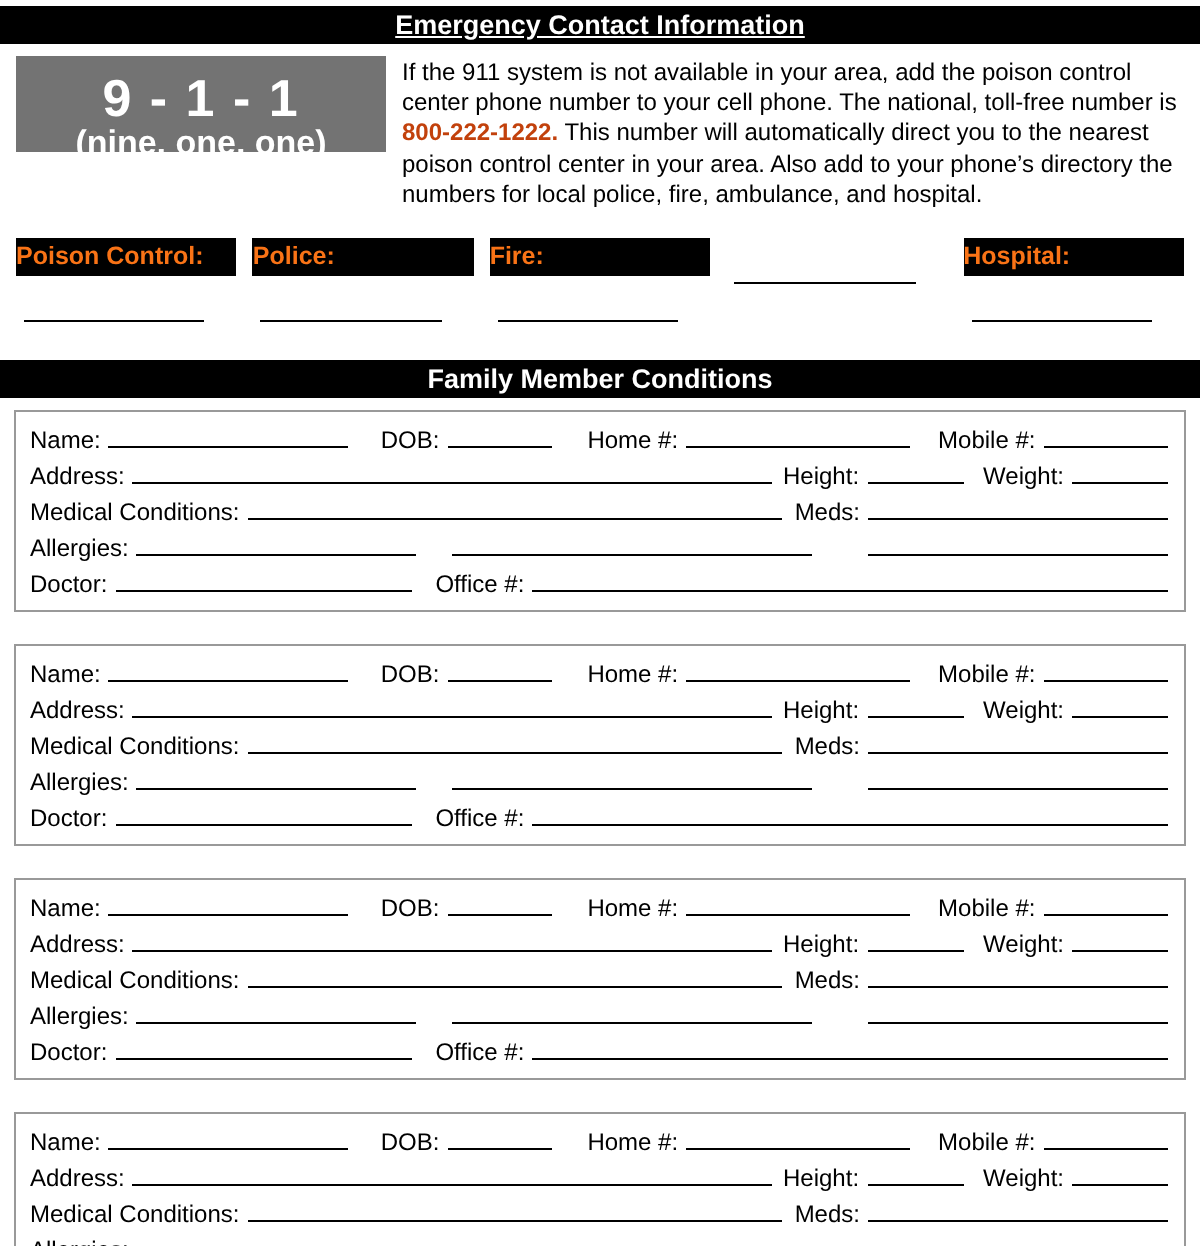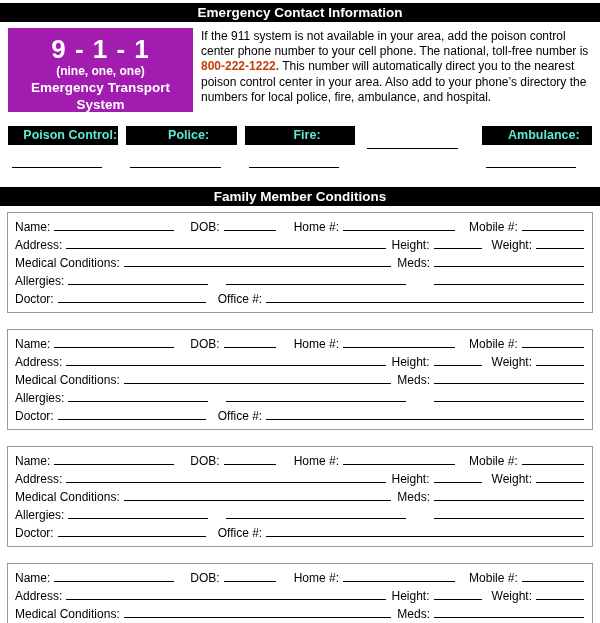--- a/index.html
+++ b/index.html
@@ -9,45 +9,45 @@
     background: #fff; color: #000;
     font-family: "Liberation Sans", "DejaVu Sans", sans-serif;
     font-size: 12px;
   }
   .banner {
     background: #000; color: #fff;
     font-weight: bold; font-size: 13.5px;
     text-align: center; height: 19px; line-height: 19px;
     width: 600px;
   }
-  .banner.first { margin-top: 3px; }
+  .banner.first { margin-top: 3px; text-decoration: underline; }
   .banner.family { margin-top: 19px; }
 
   
   .intro-row { display: flex; padding: 6px 6px 0 8px; gap: 8px; }
   .red-box {
-    width: 185px; height: 84px; flex: 0 0 185px;
-    background: #a21caf; color: #fff; text-align: center;
+    width: 185px; height: 48px; flex: 0 0 185px;
+    background: #737373; color: #fff; text-align: center;
     padding-top: 7px;
   }
   .red-box .num { font-size: 26px; font-weight: bold; line-height: 29px; letter-spacing: 1px; }
-  .red-box .phonetic { font-size: 12px; font-weight: bold; line-height: 15px; }
+  .red-box .phonetic { font-size: 17px; font-weight: bold; line-height: 15px; }
   .red-box .sys { font-size: 13.5px; font-weight: bold; line-height: 17px; }
   .poison-text {
     margin: 1px 0 0 0; width: 397px;
     font-size: 12px; line-height: 15.2px;
   }
   .poison-text .phone { color: #c2410c; font-weight: bold; }
 
   
   .contacts-row { display: flex; margin: 14px 8px 0 8px; gap: 8px; }
   .contact-col { flex: 1 1 0; }
   .contact-label {
-    background: #000; color: #5eead4; font-weight: bold; font-size: 12.5px;
-    text-align: center; height: 19px; line-height: 19px; padding-left: 14px;
+    background: #000; color: #f97316; font-weight: bold; font-size: 12.5px;
+    text-align: left; height: 19px; line-height: 19px;
   }
   .contact-line {
     height: 13px; margin: 10px 16px 0 4px;
     border-bottom: 1.5px solid #000;
   }
 
   
   .cards { margin-top: 6px; }
   .card {
     margin: 0 7px 16px 7px;
@@ -109,21 +109,21 @@
   <div class="contact-col">
     <div class="contact-label">Fire:</div>
     <div class="contact-line"></div>
   </div>
 
   <div class="contact-col">
     <div class="contact-line"></div>
   </div>
 
   <div class="contact-col">
-    <div class="contact-label">Ambulance:</div>
+    <div class="contact-label">Hospital:</div>
     <div class="contact-line"></div>
   </div>
 </div>
 
 <div class="banner family">
   <span>Family Member Conditions</span>
 </div>
 
 <div class="cards" id="cards">
   <div class="card">

